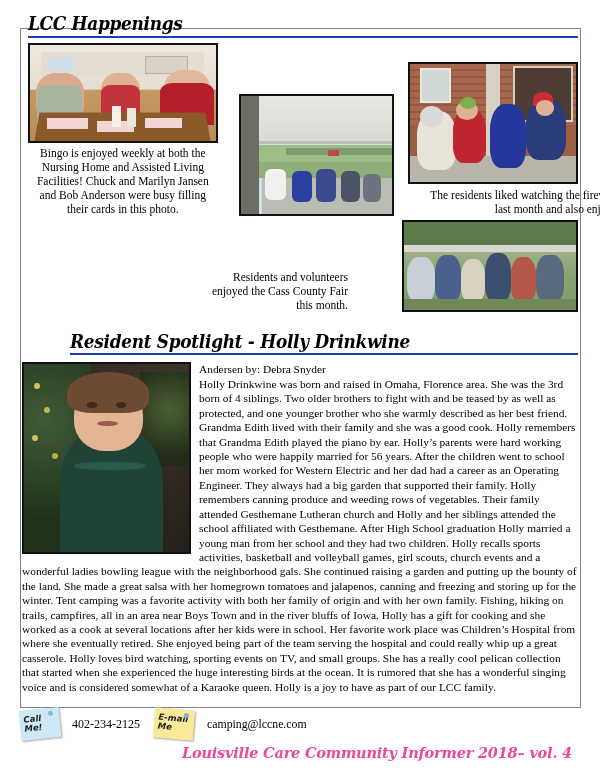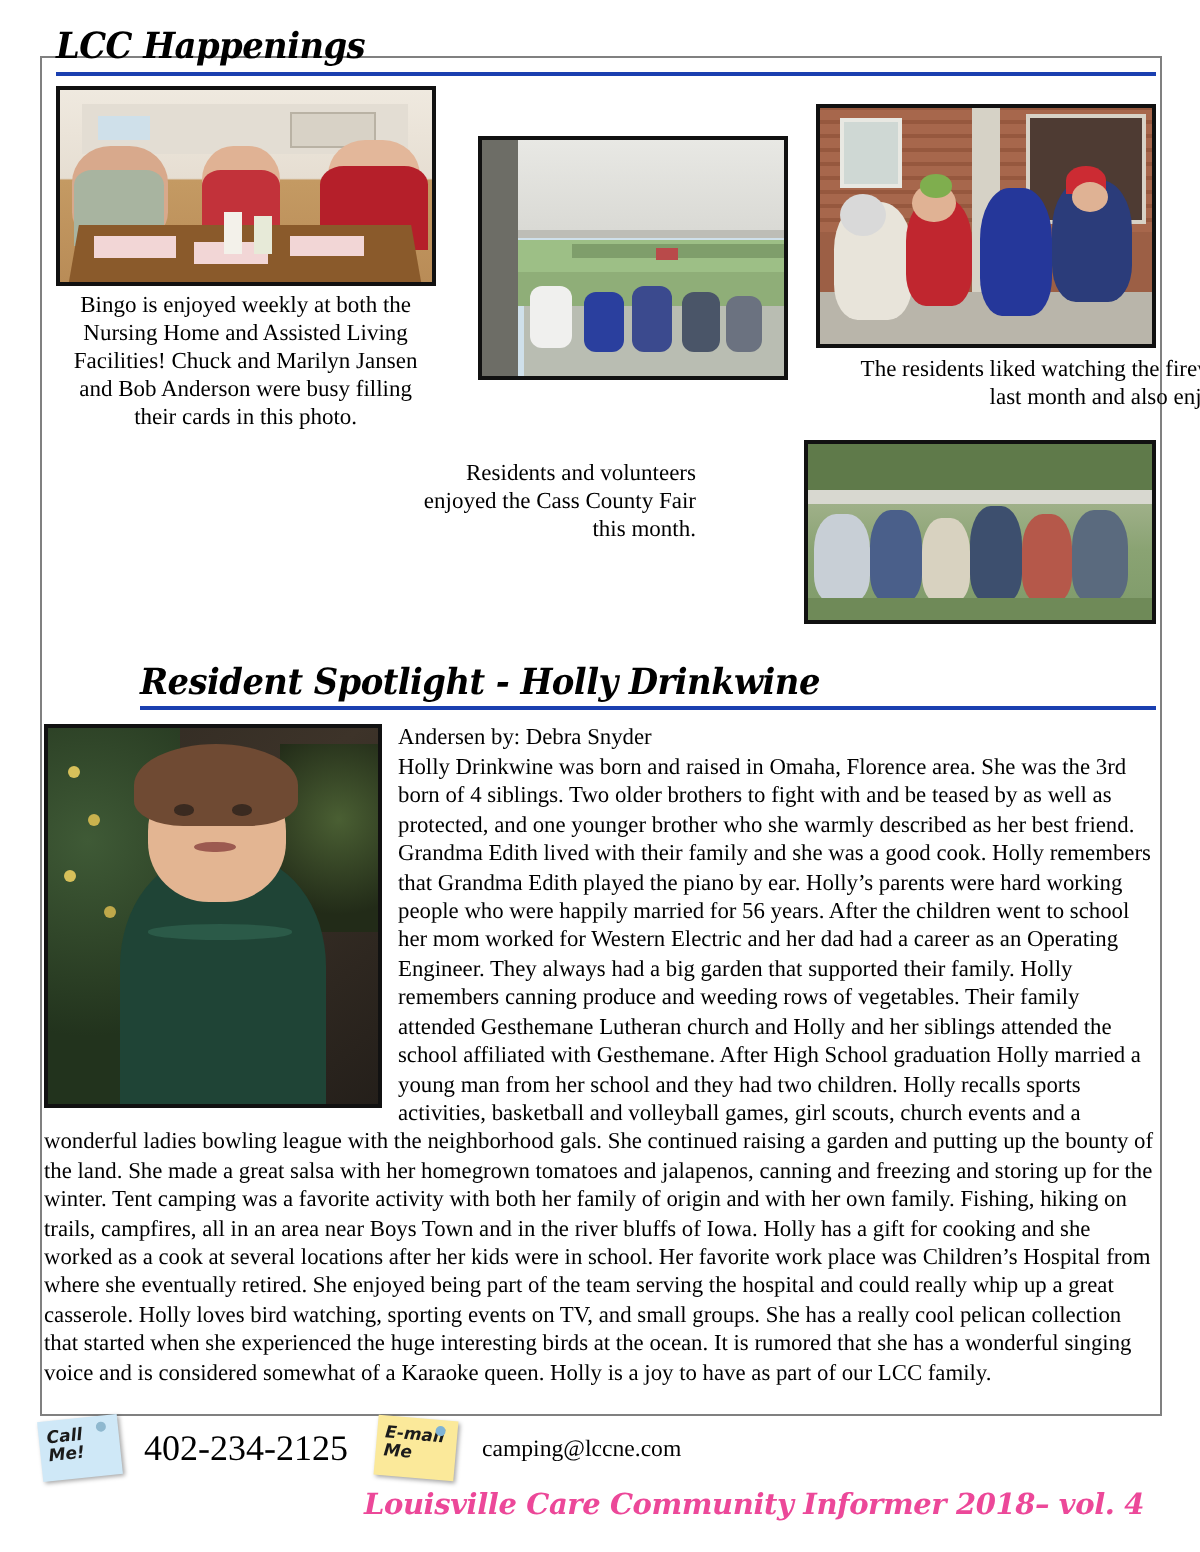--- a/index.html
+++ b/index.html
@@ -75,40 +75,40 @@
     font-size: 11.5px;
     line-height: 1.22;
     text-align: center;
     margin-top: 3px;
   }
 
   
   .top-row {
     display: flex;
     gap: 0;
-    align-items: center;
+    align-items: flex-end;
   }
   .col-a { width: 205px; margin-left: 6px; }
   .col-b { width: 168px; margin-left: 21px; }
   .col-c { width: 170px; margin-left: 14px; }
 
   .photo-bingo   { height: 96px; }
   .photo-firework{ height: 118px; }
   .photo-porch   { height: 118px; }
 
   .caption-firework {
     width: 350px;
     margin-left: 18px;
     margin-top: 4px;
   }
 
   
   .fair-row {
     display: flex;
-    align-items: flex-start;
+    align-items: flex-end;
     margin-top: 4px;
     gap: 43px;
   }
   .fair-caption {
     width: 150px;
     margin-left: 185px;
     text-align: right;
     font-size: 11.5px;
     line-height: 1.22;
     padding-top: 10px;
@@ -186,21 +186,21 @@
   .note-email { background: #fbe99a; transform: rotate(5deg); }
   .note .dot {
     position: absolute;
     width: 5px; height: 5px;
     border-radius: 50%;
     background: #8fb8cf;
     top: 3px; right: 6px;
   }
   .note-email .dot { background: #7fb3d5; }
   .phone {
-    font-size: 18px;
+    font-size: 12px;
     margin: 0 14px 0 12px;
   }
   .email {
     font-size: 11.8px;
     margin-left: 13px;
   }
 
   .banner {
     position: absolute;
     left: 0;

